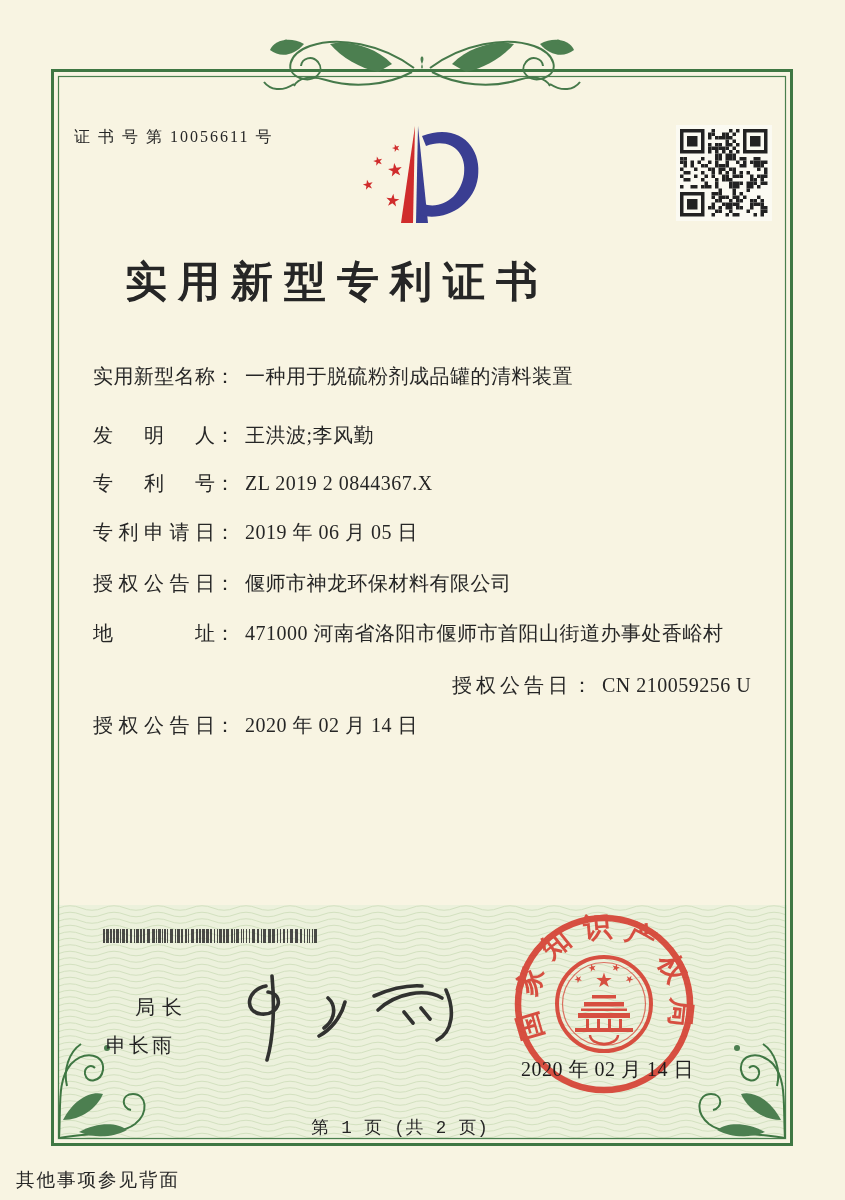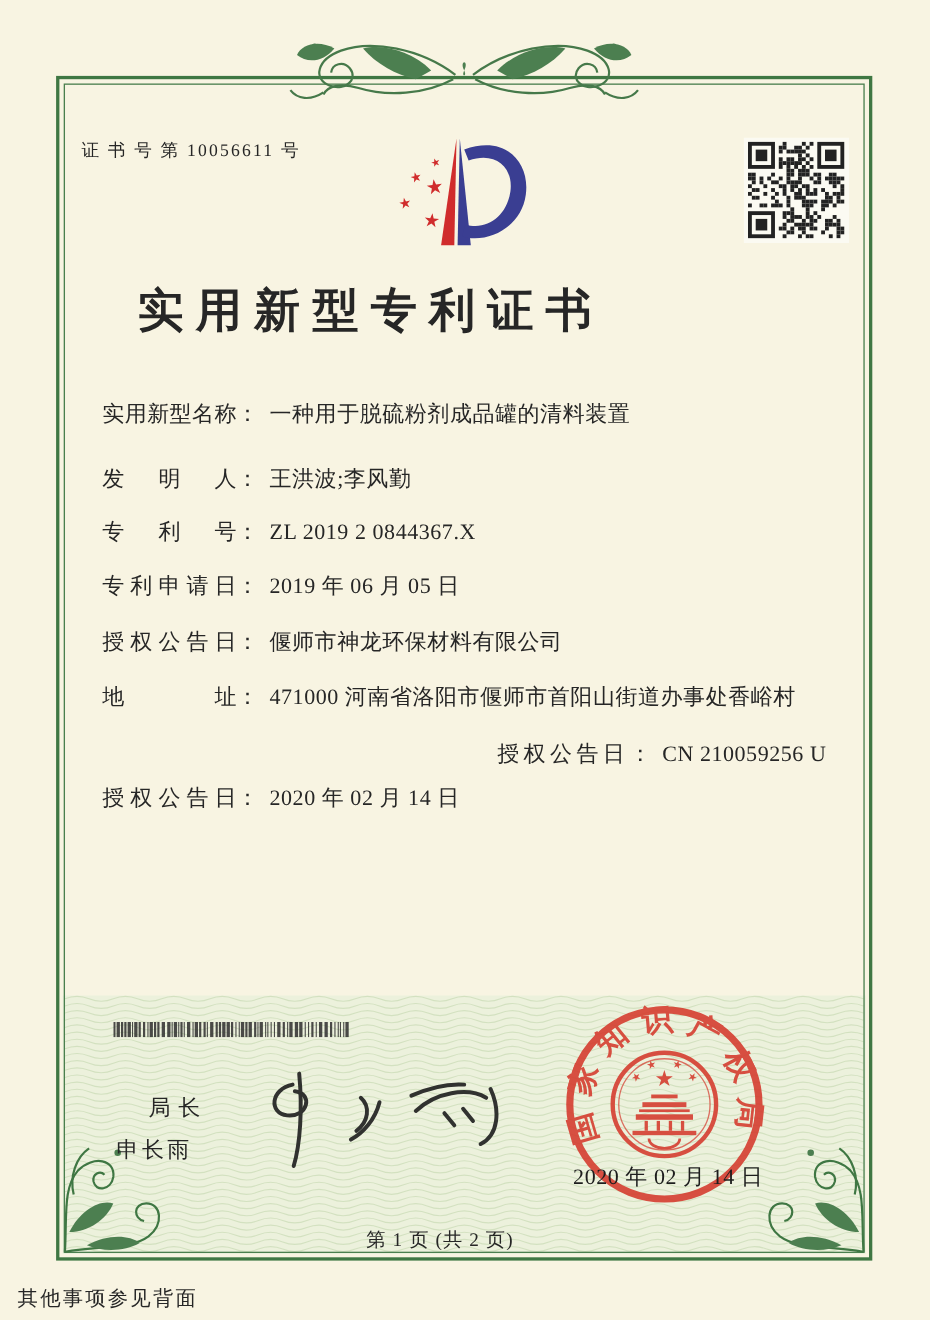--- a/index.html
+++ b/index.html
@@ -32,21 +32,21 @@
   
   #barcode{left:103px;top:929px;z-index:2;opacity:.85;}
   
   #seal{left:506px;top:906px;z-index:3;}
   #seal-date{left:521px;top:1056px;font-size:20px;letter-spacing:.5px;color:#1d1d1d;z-index:4;white-space:nowrap;}
   #officer{left:106px;top:994px;font-size:20px;z-index:3;}
   #officer .o-title{letter-spacing:7px;margin-left:29px;}
   #officer .o-name{margin-top:11px;letter-spacing:3px;}
   #signature{left:228px;top:968px;z-index:5;}
   
-  #page-number{left:0;width:800px;top:1115px;text-align:center;font-size:17.5px;letter-spacing:1px;}
+  #page-number{left:0;width:800px;top:1115px;text-align:center;font-size:17.5px;letter-spacing:1px;font-family:Liberation Mono, monospace;}
   #back-note{left:16px;width:790px;top:1167px;text-align:left;font-size:18.5px;letter-spacing:2px;}
 </style>
 </head>
 <body>
 
 <svg id="waves" width="845" height="1200">
     <rect x="57" y="905" width="730" height="235" fill="#ecf1dc"></rect>
     <path d="M59 908 q11 -4.5 22 0 t22 0 t22 0 t22 0 t22 0 t22 0 t22 0 t22 0 t22 0 t22 0 t22 0 t22 0 t22 0 t22 0 t22 0 t22 0 t22 0 t22 0 t22 0 t22 0 t22 0 t22 0 t22 0 t22 0 t22 0 t22 0 t22 0 t22 0 t22 0 t22 0 t22 0 t22 0 t22 0" fill="none" stroke="#d3e1c0" stroke-width="1"></path>
     <path d="M59 914.5 q11 -4.5 22 0 t22 0 t22 0 t22 0 t22 0 t22 0 t22 0 t22 0 t22 0 t22 0 t22 0 t22 0 t22 0 t22 0 t22 0 t22 0 t22 0 t22 0 t22 0 t22 0 t22 0 t22 0 t22 0 t22 0 t22 0 t22 0 t22 0 t22 0 t22 0 t22 0 t22 0 t22 0 t22 0" fill="none" stroke="#d3e1c0" stroke-width="1"></path>
     <path d="M59 921 q11 -4.5 22 0 t22 0 t22 0 t22 0 t22 0 t22 0 t22 0 t22 0 t22 0 t22 0 t22 0 t22 0 t22 0 t22 0 t22 0 t22 0 t22 0 t22 0 t22 0 t22 0 t22 0 t22 0 t22 0 t22 0 t22 0 t22 0 t22 0 t22 0 t22 0 t22 0 t22 0 t22 0 t22 0" fill="none" stroke="#d3e1c0" stroke-width="1"></path>

